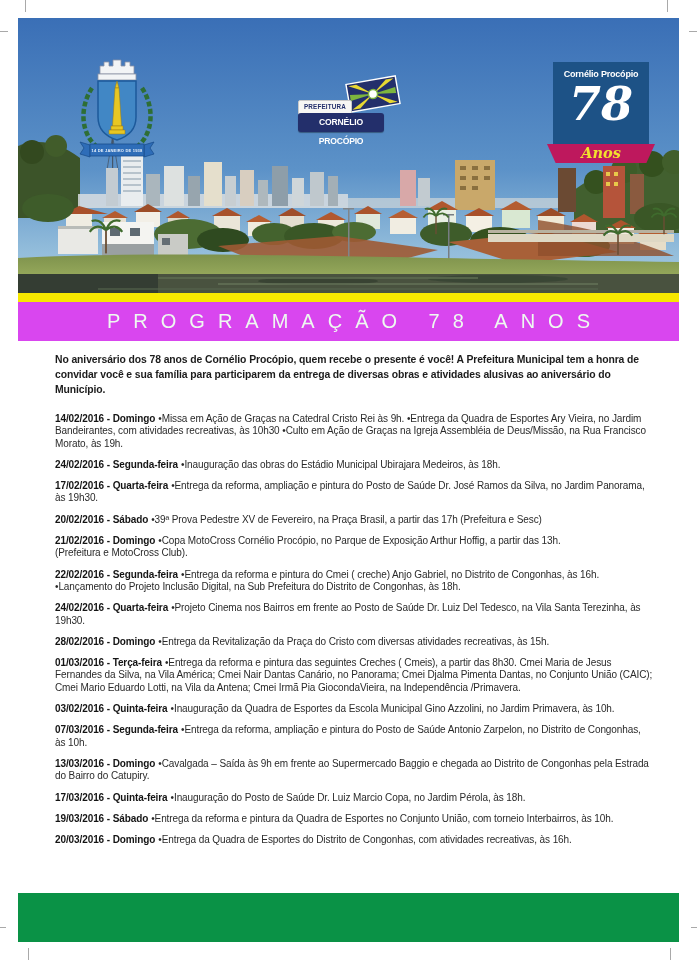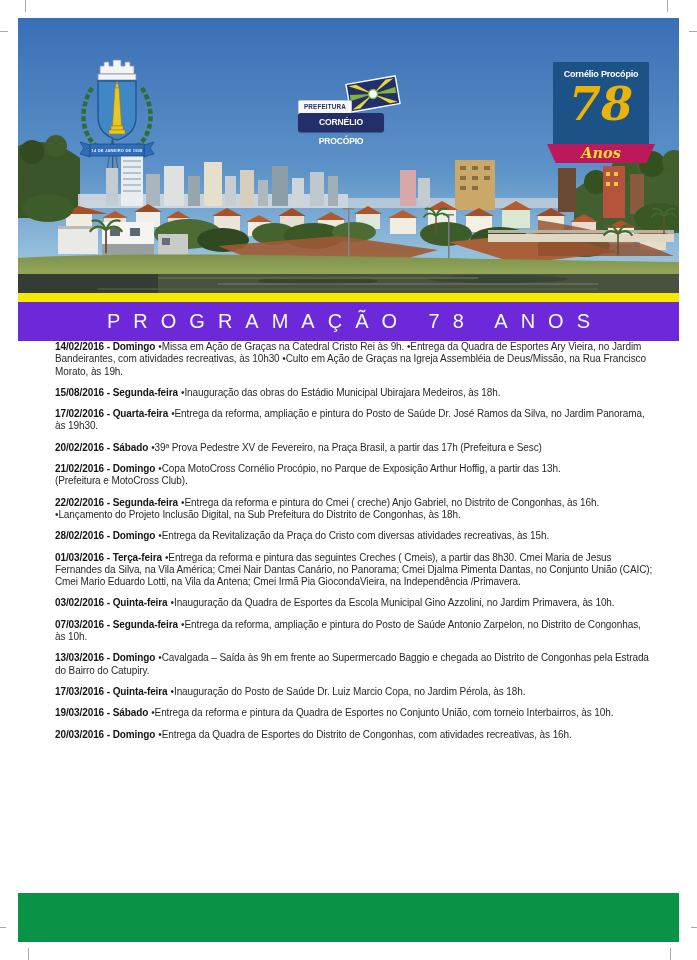--- a/index.html
+++ b/index.html
@@ -22,30 +22,30 @@
               border:1px solid #c9c9c9;border-radius:2px;color:#232f6b;font-size:6.3px;font-weight:bold;
               text-align:center;line-height:12px;letter-spacing:.2px;z-index:2;}
   .pref-line2{position:absolute;left:12px;top:33px;width:86px;height:19px;background:#232f6b;
               border-radius:3px;color:#ffffff;font-size:8.6px;font-weight:bold;text-align:center;
               line-height:19px;letter-spacing:-.2px;z-index:2;box-shadow:0 1px 1px rgba(0,0,0,.35);}
 
   
   .badge78{position:absolute;right:30px;top:44px;width:96px;text-align:center;}
   .badge-box{position:relative;height:82px;background:#1d5286;z-index:2;}
   .badge-city{color:#ffffff;font-size:9px;font-weight:bold;padding-top:7px;letter-spacing:-.2px;}
-  .badge-num{color:#eab308;font-family:"DejaVu Serif",serif;font-style:italic;font-weight:bold;
+  .badge-num{color:#ffffff;font-family:"DejaVu Serif",serif;font-style:italic;font-weight:bold;
              font-size:46px;line-height:50px;margin-top:0;}
   .badge-ribbon{position:relative;margin:0 -6px;height:19px;background:#be185d;
                 clip-path:polygon(0 0,100% 0,92% 100%,8% 100%);z-index:1;}
   .badge-anos{color:#f2e02e;font-family:"DejaVu Serif",serif;font-style:italic;font-weight:bold;
               font-size:14.5px;line-height:18px;}
 
   
   .stripe-yellow{width:661px;height:9px;background:#f7e800;}
-  .band-green{width:661px;height:39px;background:#6d28d9;display:flex;align-items:center;justify-content:center;}
+  .band-green{width:661px;height:39px;background:#d946ef;display:flex;align-items:center;justify-content:center;}
   .band-title{color:#eefaf0;font-size:20px;letter-spacing:13px;padding-left:13px;white-space:nowrap;}
 
   
   .bodytext{padding:0 26px 0 37px;}
   .intro{margin-top:11px;margin-bottom:16px;font-size:10.4px;font-weight:bold;line-height:15px;
          color:#1c1c1c;letter-spacing:-.1px;}
   .events{max-height:500px;overflow:hidden;}
   .event{font-size:10px;line-height:12.3px;margin-bottom:9px;color:#2a2a2a;letter-spacing:-.1px;}
   .event .d{font-weight:bold;color:#141414;margin-right:3px;}
   .event .t{white-space:pre-wrap;}
@@ -273,29 +273,31 @@
         </div>
       </div>
     </div>
 
     <div class="stripe-yellow"></div>
     <div class="band-green">
       <div class="band-title">PROGRAMAÇÃO 78 ANOS</div>
     </div>
 
     <div class="bodytext">
+      <p class="intro">No aniversário dos 78 anos de Cornélio Procópio, quem recebe o presente é você! A Prefeitura Municipal tem a honra de convidar você e sua família para participarem da entrega de diversas obras e atividades alusivas ao aniversário do Município.</p>
 
       <div class="events">
         <div class="event"><span class="d">14/02/2016 - Domingo</span><span class="t">•Missa em Ação de Graças na Catedral Cristo Rei às 9h. •Entrega da Quadra de Esportes Ary Vieira, no Jardim Bandeirantes, com atividades recreativas, às 10h30 •Culto em Ação de Graças na Igreja Assembléia de Deus/Missão, na Rua Francisco Morato, às 19h.</span></div>
-        <div class="event"><span class="d">15/08/2016 - Segunda-feira</span><span class="t">•Inauguração das obras do Estádio Municipal Ubirajara Medeiros, às 18h.</span></div>
+        <div class="event"><span class="d">24/02/2016 - Segunda-feira</span><span class="t">•Inauguração das obras do Estádio Municipal Ubirajara Medeiros, às 18h.</span></div>
         <div class="event"><span class="d">17/02/2016 - Quarta-feira</span><span class="t">•Entrega da reforma, ampliação e pintura do Posto de Saúde Dr. José Ramos da Silva, no Jardim Panorama, às 19h30.</span></div>
         <div class="event"><span class="d">20/02/2016 - Sábado</span><span class="t">•39ª Prova Pedestre XV de Fevereiro, na Praça Brasil, a partir das 17h (Prefeitura e Sesc)</span></div>
         <div class="event"><span class="d">21/02/2016 - Domingo</span><span class="t">•Copa MotoCross Cornélio Procópio, no Parque de Exposição Arthur Hoffig, a partir das 13h.
 (Prefeitura e MotoCross Club).</span></div>
         <div class="event"><span class="d">22/02/2016 - Segunda-feira</span><span class="t">•Entrega da reforma e pintura do Cmei ( creche) Anjo Gabriel, no Distrito de Congonhas, às 16h. •Lançamento do Projeto Inclusão Digital, na Sub Prefeitura do Distrito de Congonhas, às 18h.</span></div>
+        <div class="event"><span class="d">24/02/2016 - Quarta-feira</span><span class="t">•Projeto Cinema nos Bairros em frente ao Posto de Saúde Dr. Luiz Del Tedesco, na Vila Santa Terezinha, às 19h30.</span></div>
         <div class="event"><span class="d">28/02/2016 - Domingo</span><span class="t">•Entrega da Revitalização da Praça do Cristo com diversas atividades recreativas, às 15h.</span></div>
         <div class="event"><span class="d">01/03/2016 - Terça-feira</span><span class="t">•Entrega da reforma e pintura das seguintes Creches ( Cmeis), a partir das 8h30. Cmei Maria de Jesus Fernandes da Silva, na Vila América; Cmei Nair Dantas Canário, no Panorama; Cmei Djalma Pimenta Dantas, no Conjunto União (CAIC); Cmei Mario Eduardo Lotti, na Vila da Antena; Cmei Irmã Pia GiocondaVieira, na Independência /Primavera.</span></div>
         <div class="event"><span class="d">03/02/2016 - Quinta-feira</span><span class="t">•Inauguração da Quadra de Esportes da Escola Municipal Gino Azzolini, no Jardim Primavera, às 10h.</span></div>
         <div class="event"><span class="d">07/03/2016 - Segunda-feira</span><span class="t">•Entrega da reforma, ampliação e pintura do Posto de Saúde Antonio Zarpelon, no Distrito de Congonhas, às 10h.</span></div>
         <div class="event"><span class="d">13/03/2016 - Domingo</span><span class="t">•Cavalgada – Saída às 9h em frente ao Supermercado Baggio e chegada ao Distrito de Congonhas pela Estrada do Bairro do Catupiry.</span></div>
         <div class="event"><span class="d">17/03/2016 - Quinta-feira</span><span class="t">•Inauguração do Posto de Saúde Dr. Luiz Marcio Copa, no Jardim Pérola, às 18h.</span></div>
         <div class="event"><span class="d">19/03/2016 - Sábado</span><span class="t">•Entrega da reforma e pintura da Quadra de Esportes no Conjunto União, com torneio Interbairros, às 10h.</span></div>
         <div class="event"><span class="d">20/03/2016 - Domingo</span><span class="t">•Entrega da Quadra de Esportes do Distrito de Congonhas, com atividades recreativas, às 16h.</span></div>
 
       </div>

